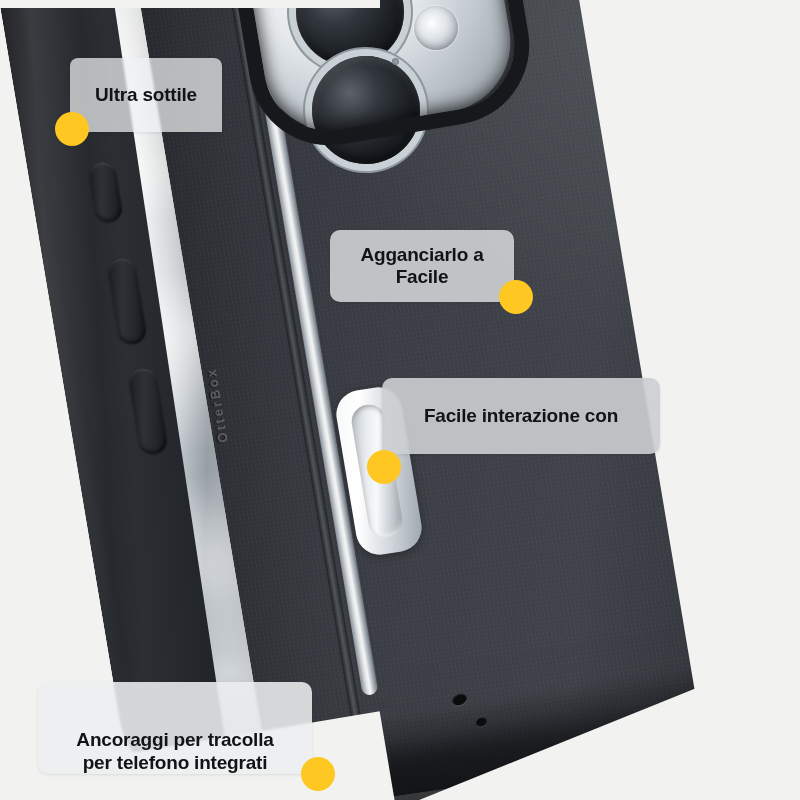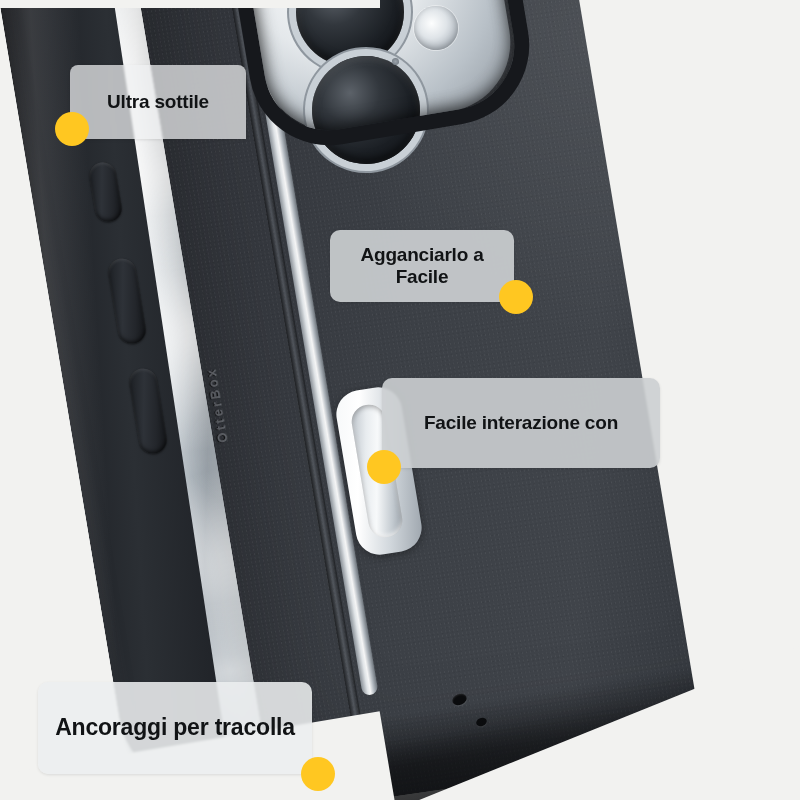--- a/index.html
+++ b/index.html
@@ -276,43 +276,44 @@
     font-weight:700;
     letter-spacing:-.2px;
     background:rgba(244,245,246,.80);
     box-shadow:0 1px 3px rgba(0,0,0,.10);
     backdrop-filter:blur(1px);
     line-height:1.18;
     padding:0 14px;
     box-sizing:border-box;
   }
   .cb1{
-    left:70px; top:65px; width:176px; height:74px;
+    left:70px; top:58px; width:152px; height:74px;
     border-radius:8px 8px 0 8px;
     font-size:19px;
     background:rgba(240,241,242,.72);
   }
   .cb2{
     left:330px; top:230px; width:184px; height:72px;
     border-radius:10px 10px 0 10px;
     font-size:19px;
     background:rgba(206,209,212,.90);
     align-items:center;
   }
   .cb3{
-    left:382px; top:378px; width:278px; height:90px;
+    left:382px; top:378px; width:278px; height:76px;
     border-radius:10px 10px 10px 0;
     font-size:19px;
     background:rgba(204,207,210,.90);
   }
   .cb4{
     left:38px; top:682px; width:274px; height:92px;
     border-radius:10px 10px 0 10px;
-    font-size:23px;
+    font-size:19px;
     background:rgba(236,238,239,.88);
+    align-items:flex-end;
   }
 
   .dot{
     position:absolute;
     border-radius:50%;
     background:#ffc721;
   }
   .dot1{ left:55px;  top:112px; width:34px; height:34px; }
   .dot2{ left:499px; top:280px; width:34px; height:34px; }
   .dot3{ left:367px; top:450px; width:34px; height:34px; }
@@ -383,18 +384,19 @@
     <div class="callout-box cb3">
       <span>
         <span>Facile interazione con</span><br>
       </span>
     </div>
     <div class="dot dot3"></div>
 
     <div class="callout-box cb4">
       <span>
         <span>Ancoraggi per tracolla</span><br>
+        <span>per telefono integrati</span>
       </span>
     </div>
     <div class="dot dot4"></div>
 
   </div>
 </div>
 
 </body></html>

